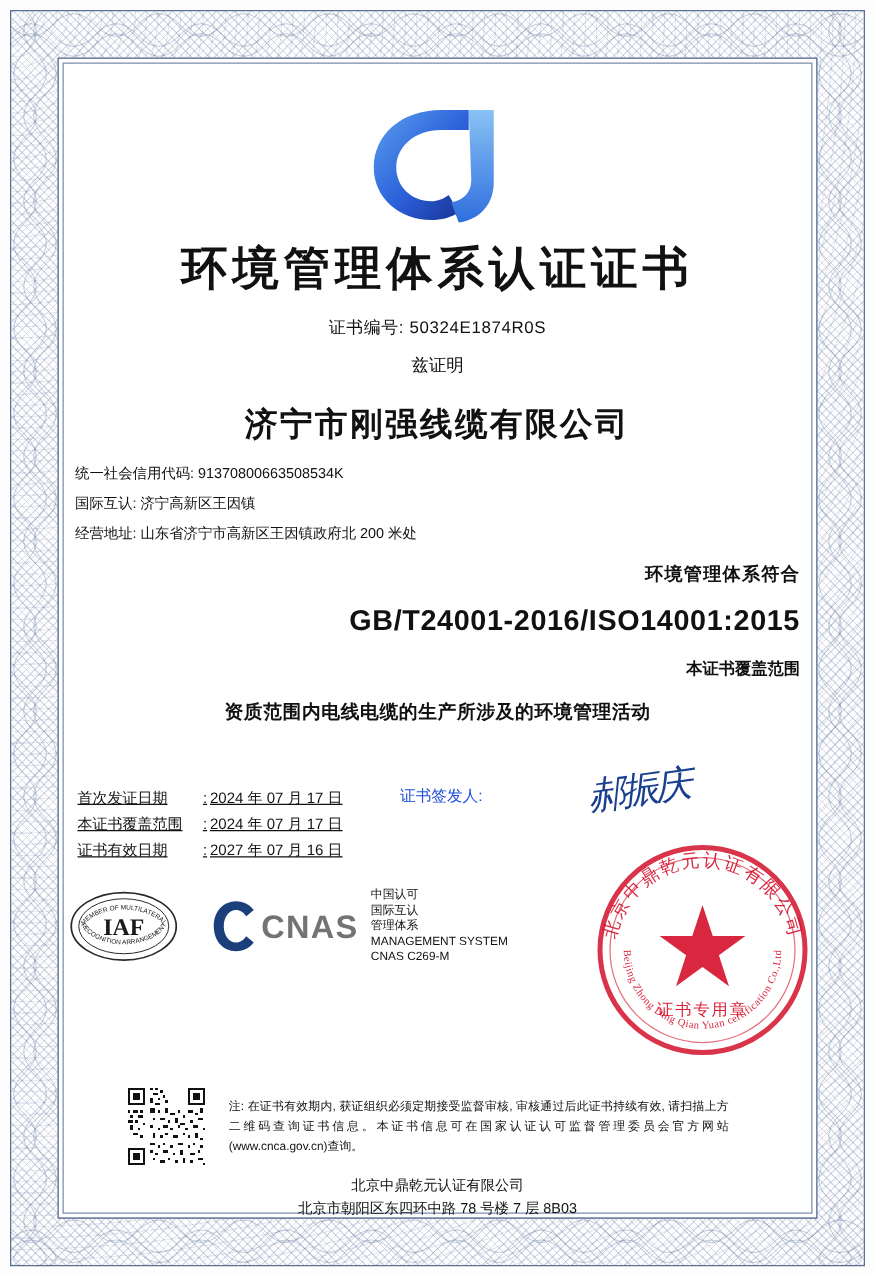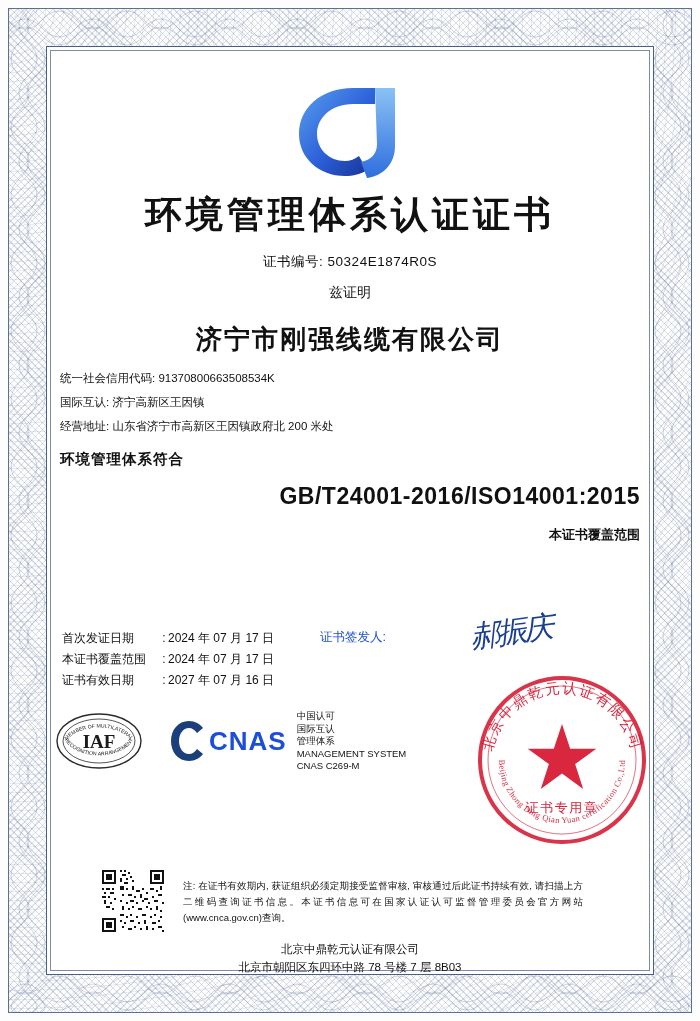--- a/index.html
+++ b/index.html
@@ -94,21 +94,21 @@
   }
   .meta-line {
     margin-top: 9px;
     text-align: left;
     font-size: 11.5px;
     color: #111;
   }
   .meta-line.first { margin-top: 14px; }
   .conform {
     margin-top: 16px;
-    text-align: left;
+    text-align: right;
     font-size: 14.5px;
     font-weight: 700;
     color: #111;
     letter-spacing: 1px;
   }
   .standard {
     margin-top: 14px;
     text-align: right;
     font-size: 23px;
     font-weight: 700;
@@ -139,21 +139,21 @@
     width: 500px;
     display: flex;
     align-items: flex-start;
   }
   .dates-block {
     font-size: 12px;
     line-height: 21px;
     color: #111;
     white-space: nowrap;
   }
-  .dates-block .d-row { display: flex; }
+  .dates-block .d-row { display: flex; text-decoration: underline; }
   .dates-block .d-label { width: 98px; }
   .dates-block .d-sep { width: 8px; text-align: center; }
   .dates-block .d-value { }
   .issuer-block {
     margin-left: 46px;
     font-size: 12.5px;
     color: #1d4ed8;
     padding-top: 1px;
     white-space: nowrap;
   }
@@ -186,21 +186,21 @@
   }
   .cnas-mark {
     margin-left: 26px;
     display: flex;
     align-items: center;
   }
   .cnas-text {
     font-family: "Liberation Sans", sans-serif;
     font-size: 26px;
     font-weight: 700;
-    color: #1d4ed8;
+    color: #737373;
     letter-spacing: 1px;
   }
   .cnas-side {
     margin-left: 10px;
     font-size: 9.5px;
     line-height: 12.5px;
     color: #111;
     white-space: nowrap;
   }
 
@@ -314,20 +314,21 @@
 
     <div class="company">济宁市刚强线缆有限公司</div>
 
     <div class="meta-line first">统一社会信用代码: 91370800663508534K</div>
     <div class="meta-line">国际互认: 济宁高新区王因镇</div>
     <div class="meta-line">经营地址: 山东省济宁市高新区王因镇政府北 200 米处</div>
 
     <div class="conform">环境管理体系符合</div>
     <div class="standard">GB/T24001-2016/ISO14001:2015</div>
     <div class="scope-label">本证书覆盖范围</div>
+    <div class="scope-text">资质范围内电线电缆的生产所涉及的环境管理活动</div>
   </div>
 
   <div class="dates-row">
     <div class="dates-block">
       <div class="d-row">
         <span class="d-label">首次发证日期</span>
         <span class="d-sep">:</span>
         <span class="d-value">2024 年 07 月 17 日</span>
       </div>
       <div class="d-row">

